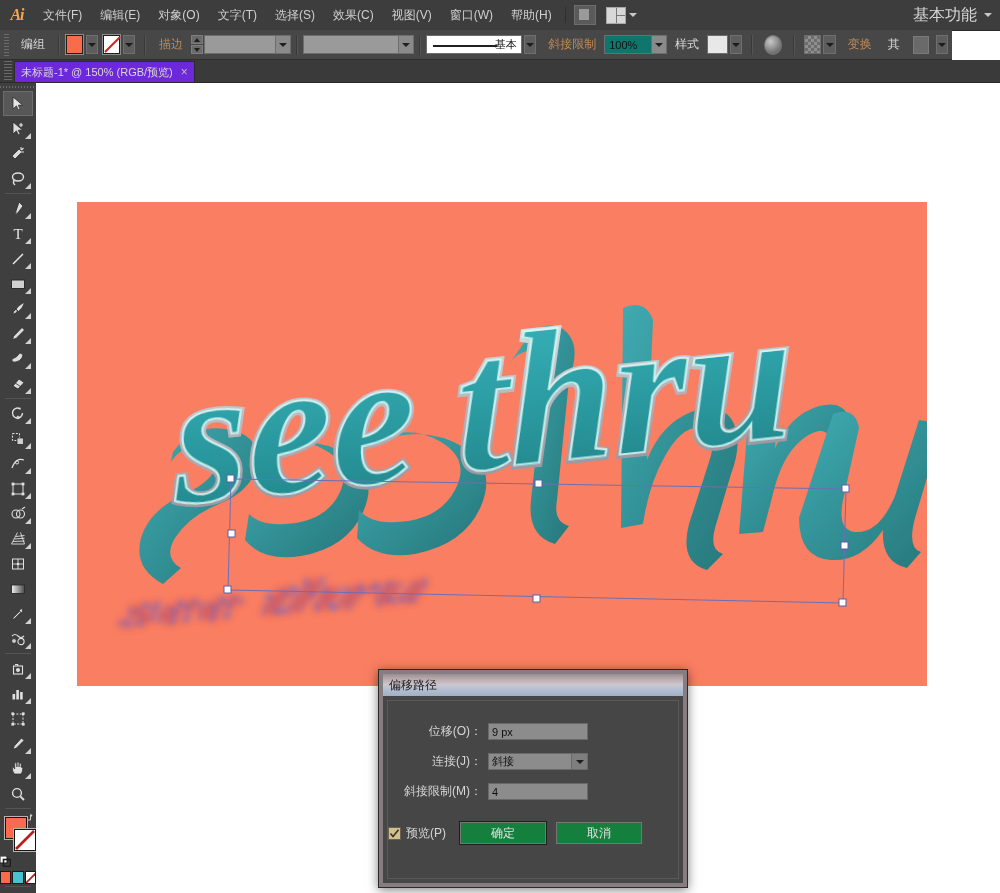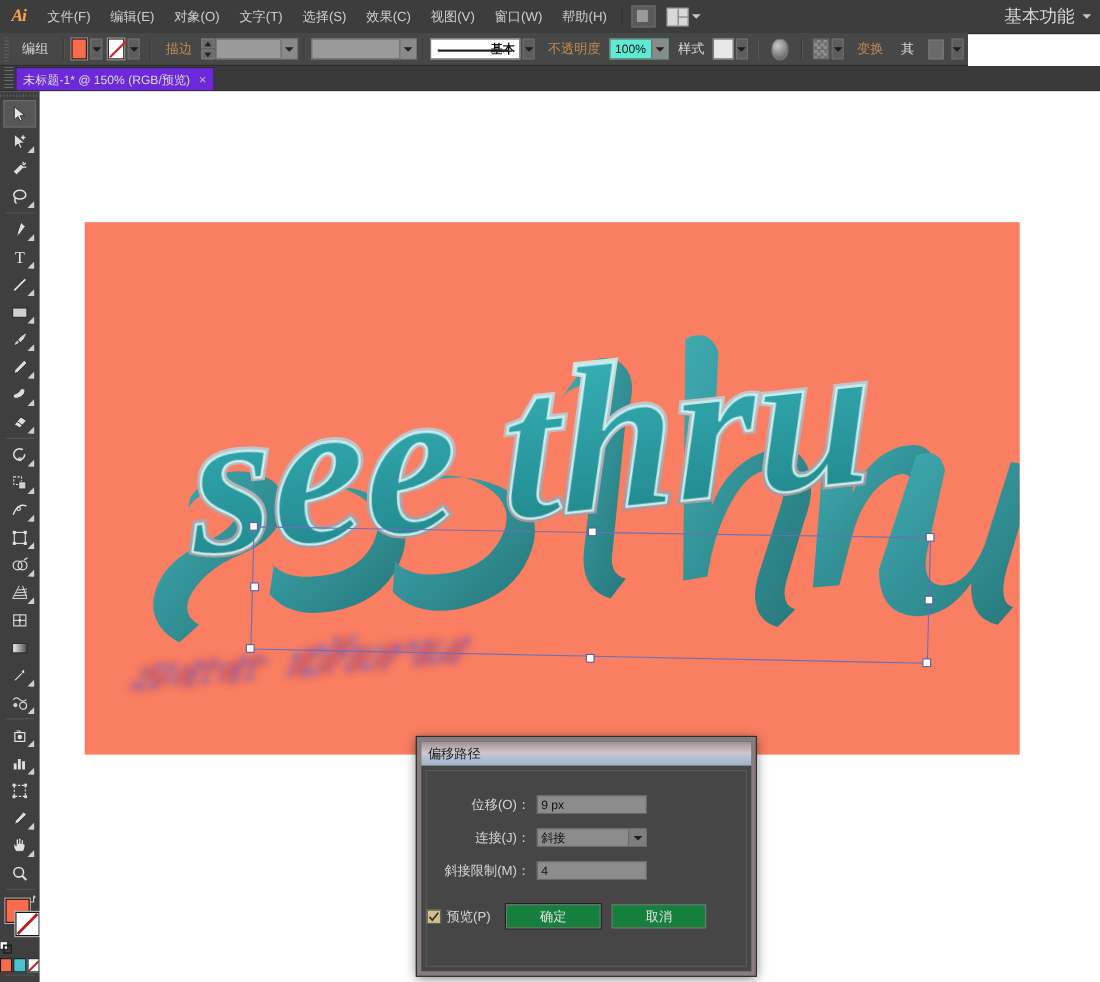--- a/index.html
+++ b/index.html
@@ -50,21 +50,21 @@
     width:0;height:0;border-left:4px solid transparent;border-right:4px solid transparent;
     border-top:4px solid #c9c9c9;margin-left:3px;
   }
   .workspace{
     margin-left:auto;display:flex;align-items:center;padding-right:8px;height:30px;
   }
   .workspace .ws-label{font-size:16px;color:#d6d6d6;padding:0 4px;}
 
   
   .controlbar{
-    position:absolute;left:0;top:30px;width:880px;height:30px;
+    position:absolute;left:0;top:30px;width:952px;height:30px;
     background:#474747;border-bottom:1px solid #2e2e2e;
     display:flex;align-items:center;padding-left:2px;box-sizing:border-box;
   }
   .grip{
     width:8px;height:22px;margin-right:4px;
     background:repeating-linear-gradient(to bottom,#6a6a6a 0 1px,transparent 1px 3px);
     background-size:100% 3px;background-position:2px 0;
     background-repeat:repeat-y;
   }
   .cb-label{font-size:12px;color:#d8d8d8;padding:0 8px;white-space:nowrap;}
@@ -90,35 +90,35 @@
   .stepper div{
     width:12px;height:9px;background:#6a6a6a;border:1px solid #7d7d7d;box-sizing:border-box;
     display:flex;align-items:center;justify-content:center;
   }
   .tri-up{width:0;height:0;border-left:3px solid transparent;border-right:3px solid transparent;border-bottom:4px solid #1f1f1f;}
   .tri-dn{width:0;height:0;border-left:3px solid transparent;border-right:3px solid transparent;border-top:4px solid #1f1f1f;}
   .combo{
     height:19px;background:#9a9a9a;border:1px solid #6d6d6d;
     display:flex;align-items:center;box-sizing:border-box;
   }
-  .combo .txt{flex:1;padding:0 22px;font-size:11px;color:#111;white-space:nowrap;overflow:hidden;font-weight:bold;}
+  .combo .txt{flex:1;padding:0 22px;font-size:11px;color:#111;white-space:nowrap;overflow:hidden;}
   .combo .btn{
     width:14px;height:17px;background:#8a8a8a;border-left:1px solid #6d6d6d;
     display:flex;align-items:center;justify-content:center;
   }
   .combo .btn .caret{border-top-color:#1f1f1f;margin:0;}
   .combo.wide{width:100px;}
   .combo.wider{width:128px;}
   .combo.profile{width:110px;background:#ffffff;position:relative;}
   .combo.profile .pline{
     position:absolute;left:6px;top:9px;width:64px;height:2px;background:#202020;
   }
   .combo.profile .txt{text-align:right;padding-right:4px;color:#111;}
   .opacity-box{
-    width:72px;height:19px;background:#5eead4;border:1px solid #6d6d6d;
+    width:72px;height:19px;background:#0f766e;border:1px solid #6d6d6d;
     display:flex;align-items:center;box-sizing:border-box;
   }
   .opacity-box .txt{flex:1;padding:0 4px;font-size:11px;color:#111;}
   .style-box{
     width:24px;height:19px;background:#e8e8e8;border:1px solid #6d6d6d;box-sizing:border-box;
   }
   .round-btn{
     width:18px;height:18px;border-radius:50%;border:1px solid #777;
     background:radial-gradient(circle at 35% 32%,#c8c8c8,#6f6f6f 72%);
     margin:0 6px;
@@ -350,21 +350,21 @@
 
     <div class="cb-sep"></div>
     <div class="combo profile">
       <div class="pline"></div>
       <div class="txt">基本</div>
     </div>
     <div class="mini-drop">
         <div class="caret"></div>
       </div>
 
-    <div class="cb-label dim">不透明度</div>
+    <div class="cb-label dim">斜接限制</div>
     <div class="opacity-box">
       <div class="txt">100%</div>
       <div class="btn" style="width:14px;height:17px;background:#8a8a8a;border-left:1px solid #6d6d6d;display:flex;align-items:center;justify-content:center;">
           <div class="caret" style="border-top-color:#1f1f1f;margin:0;"></div>
         </div>
     </div>
 
     <div class="cb-label">样式</div>
     <div class="style-box"></div>
     <div class="mini-drop">

